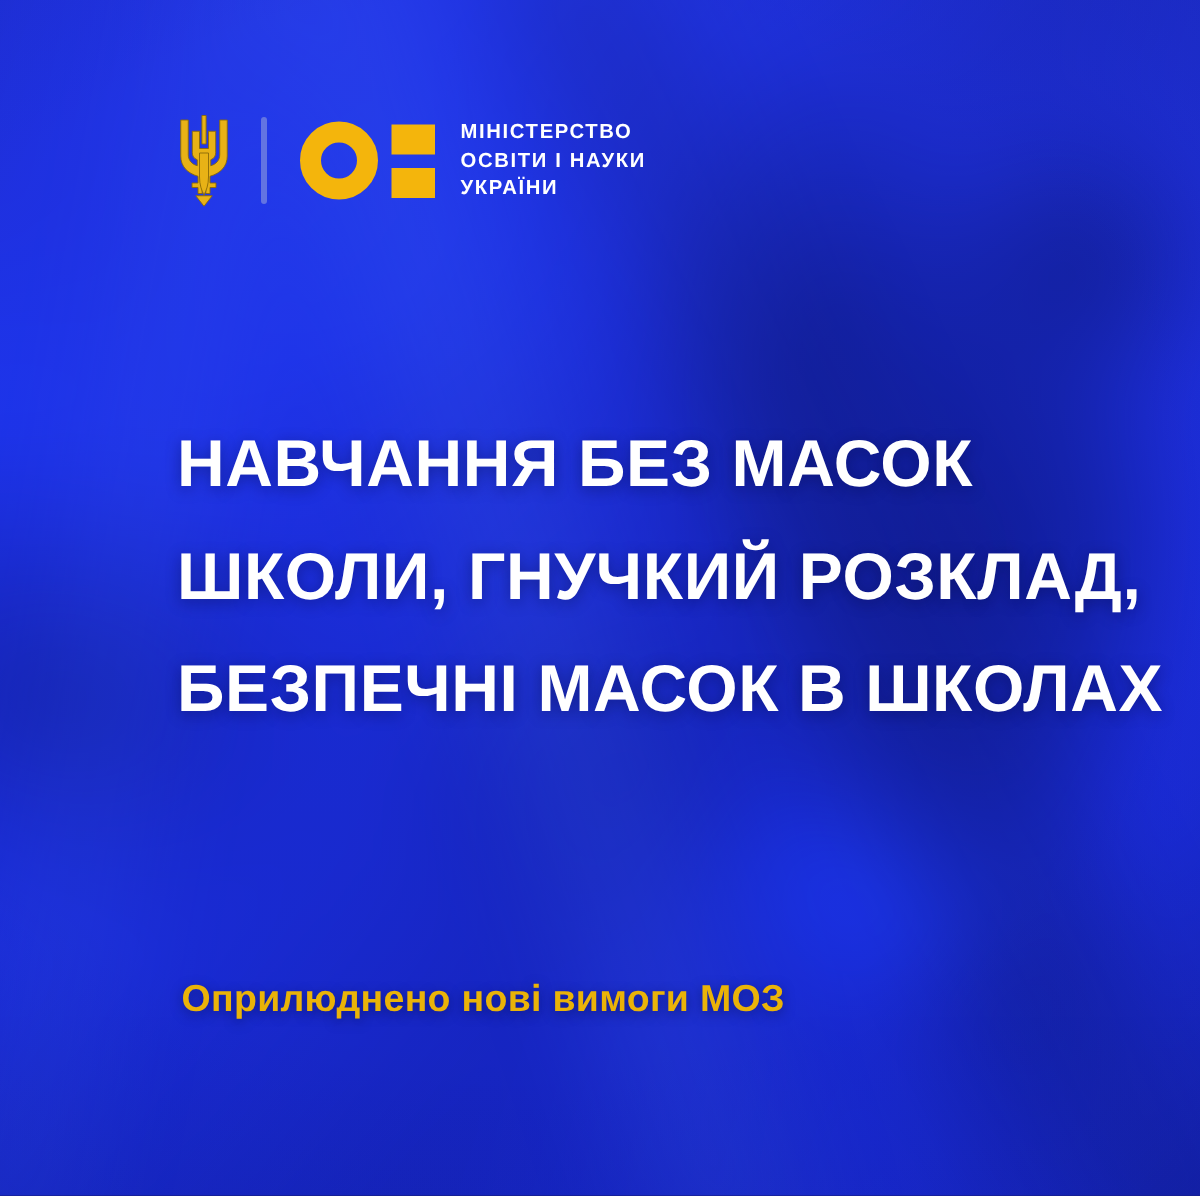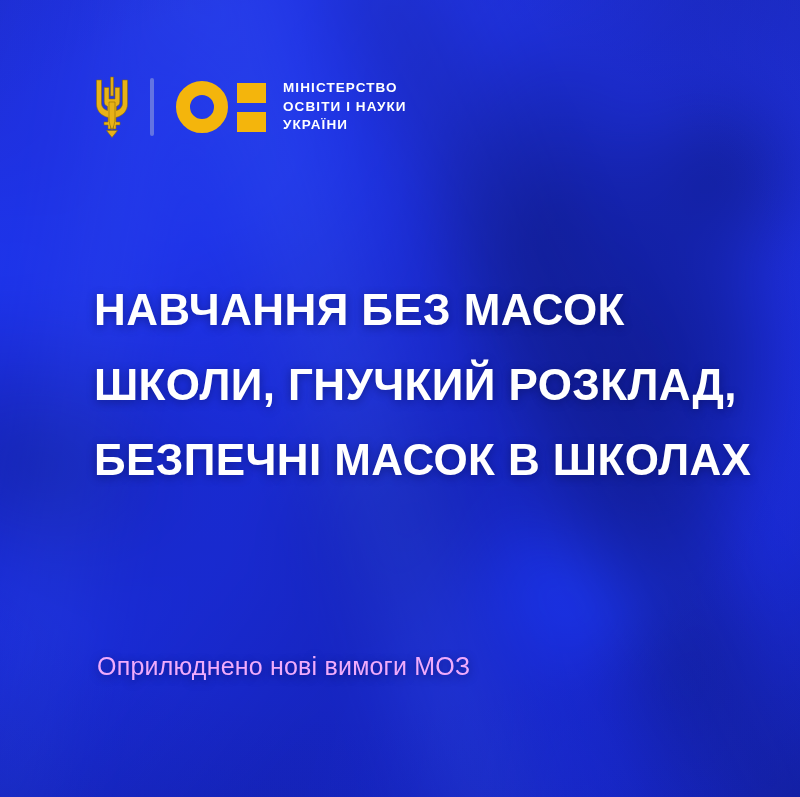--- a/index.html
+++ b/index.html
@@ -59,20 +59,21 @@
   .bg-vignette {
     position: absolute;
     inset: 0;
     background: radial-gradient(ellipse 125% 105% at 42% 44%, rgba(0,0,0,0) 42%, rgba(8,14,72,.30) 100%);
   }
 
   
   .content {
     position: absolute;
     inset: 0;
+    margin-left: 24px;
   }
 
   
   .logo-lockup {
     position: absolute;
     left: 92px;
     top: 68px;
     display: flex;
     align-items: center;
     gap: 0;
@@ -148,23 +149,23 @@
   }
 
   
   .subtitle {
     position: absolute;
     left: 97px;
     top: 648px;
     width: 680px;
   }
   .subtitle-line {
-    color: #f0abfc;
+    color: #eab308;
     font-size: 25px;
-    font-weight: normal;
+    font-weight: bold;
     letter-spacing: .2px;
     line-height: 37px;
     white-space: nowrap;
     text-shadow: 0 2px 8px rgba(8,14,70,.50);
   }
 </style>
 </head>
 <body>
 
 <div class="poster">

